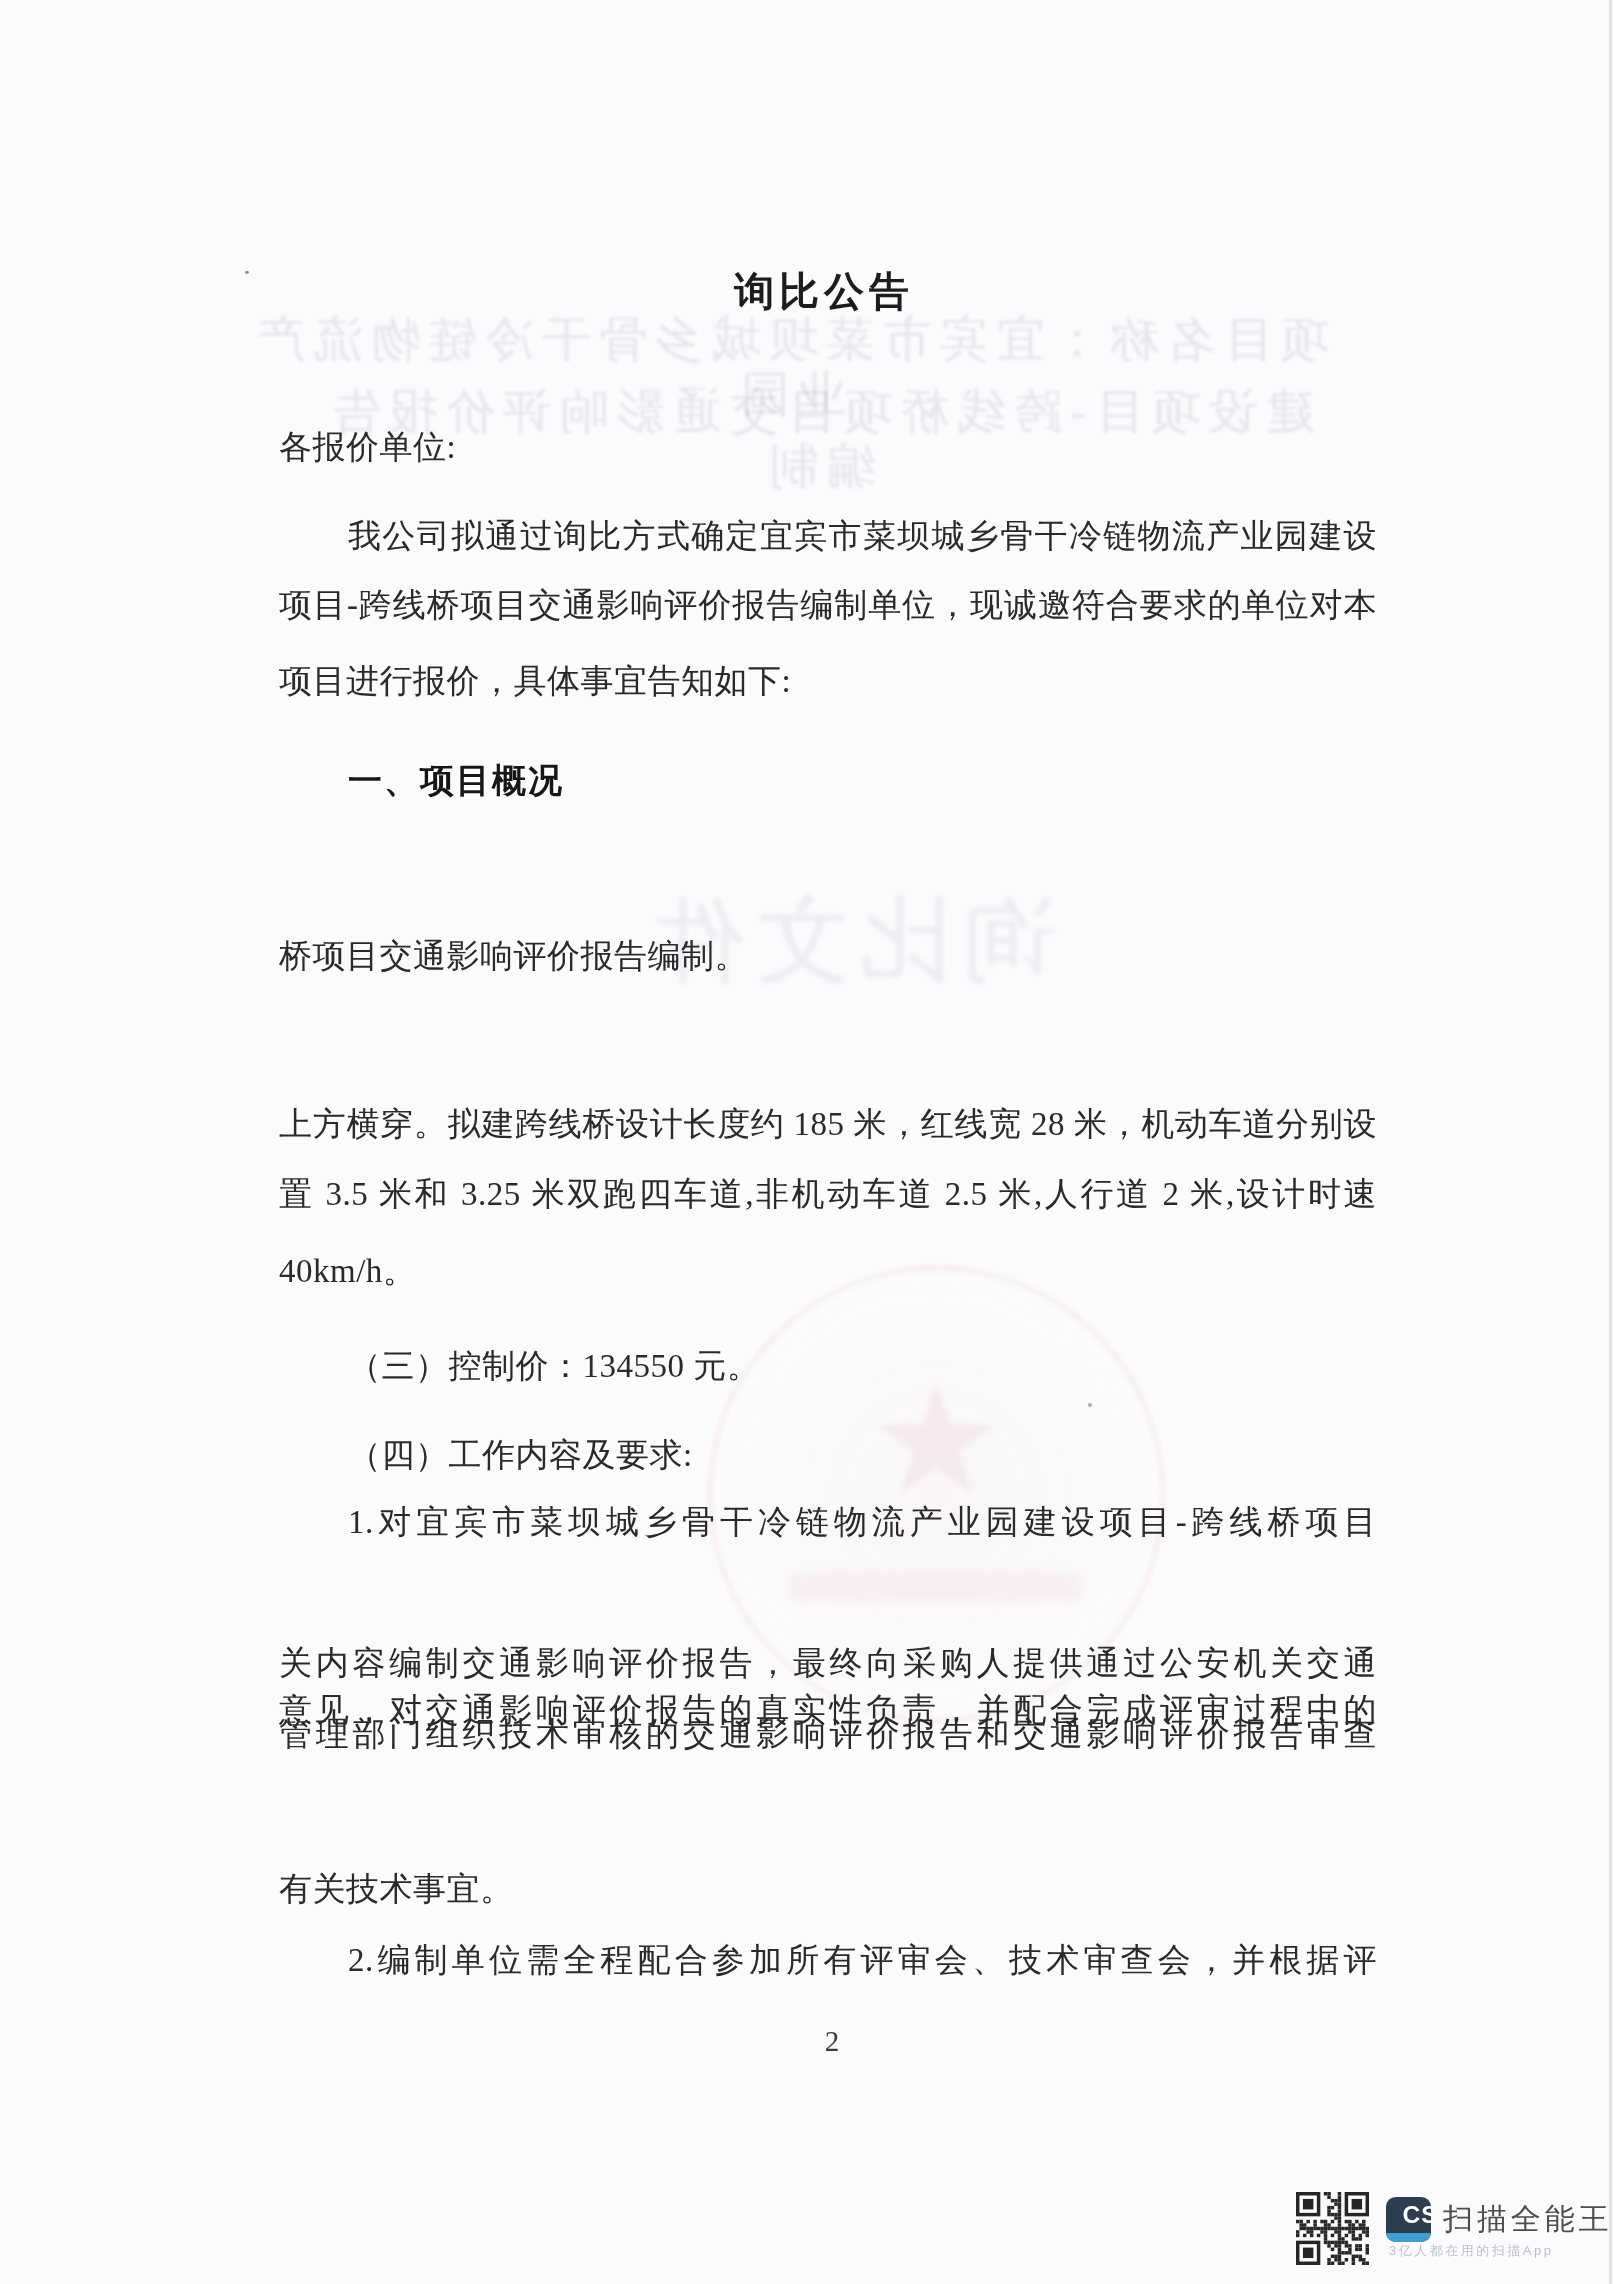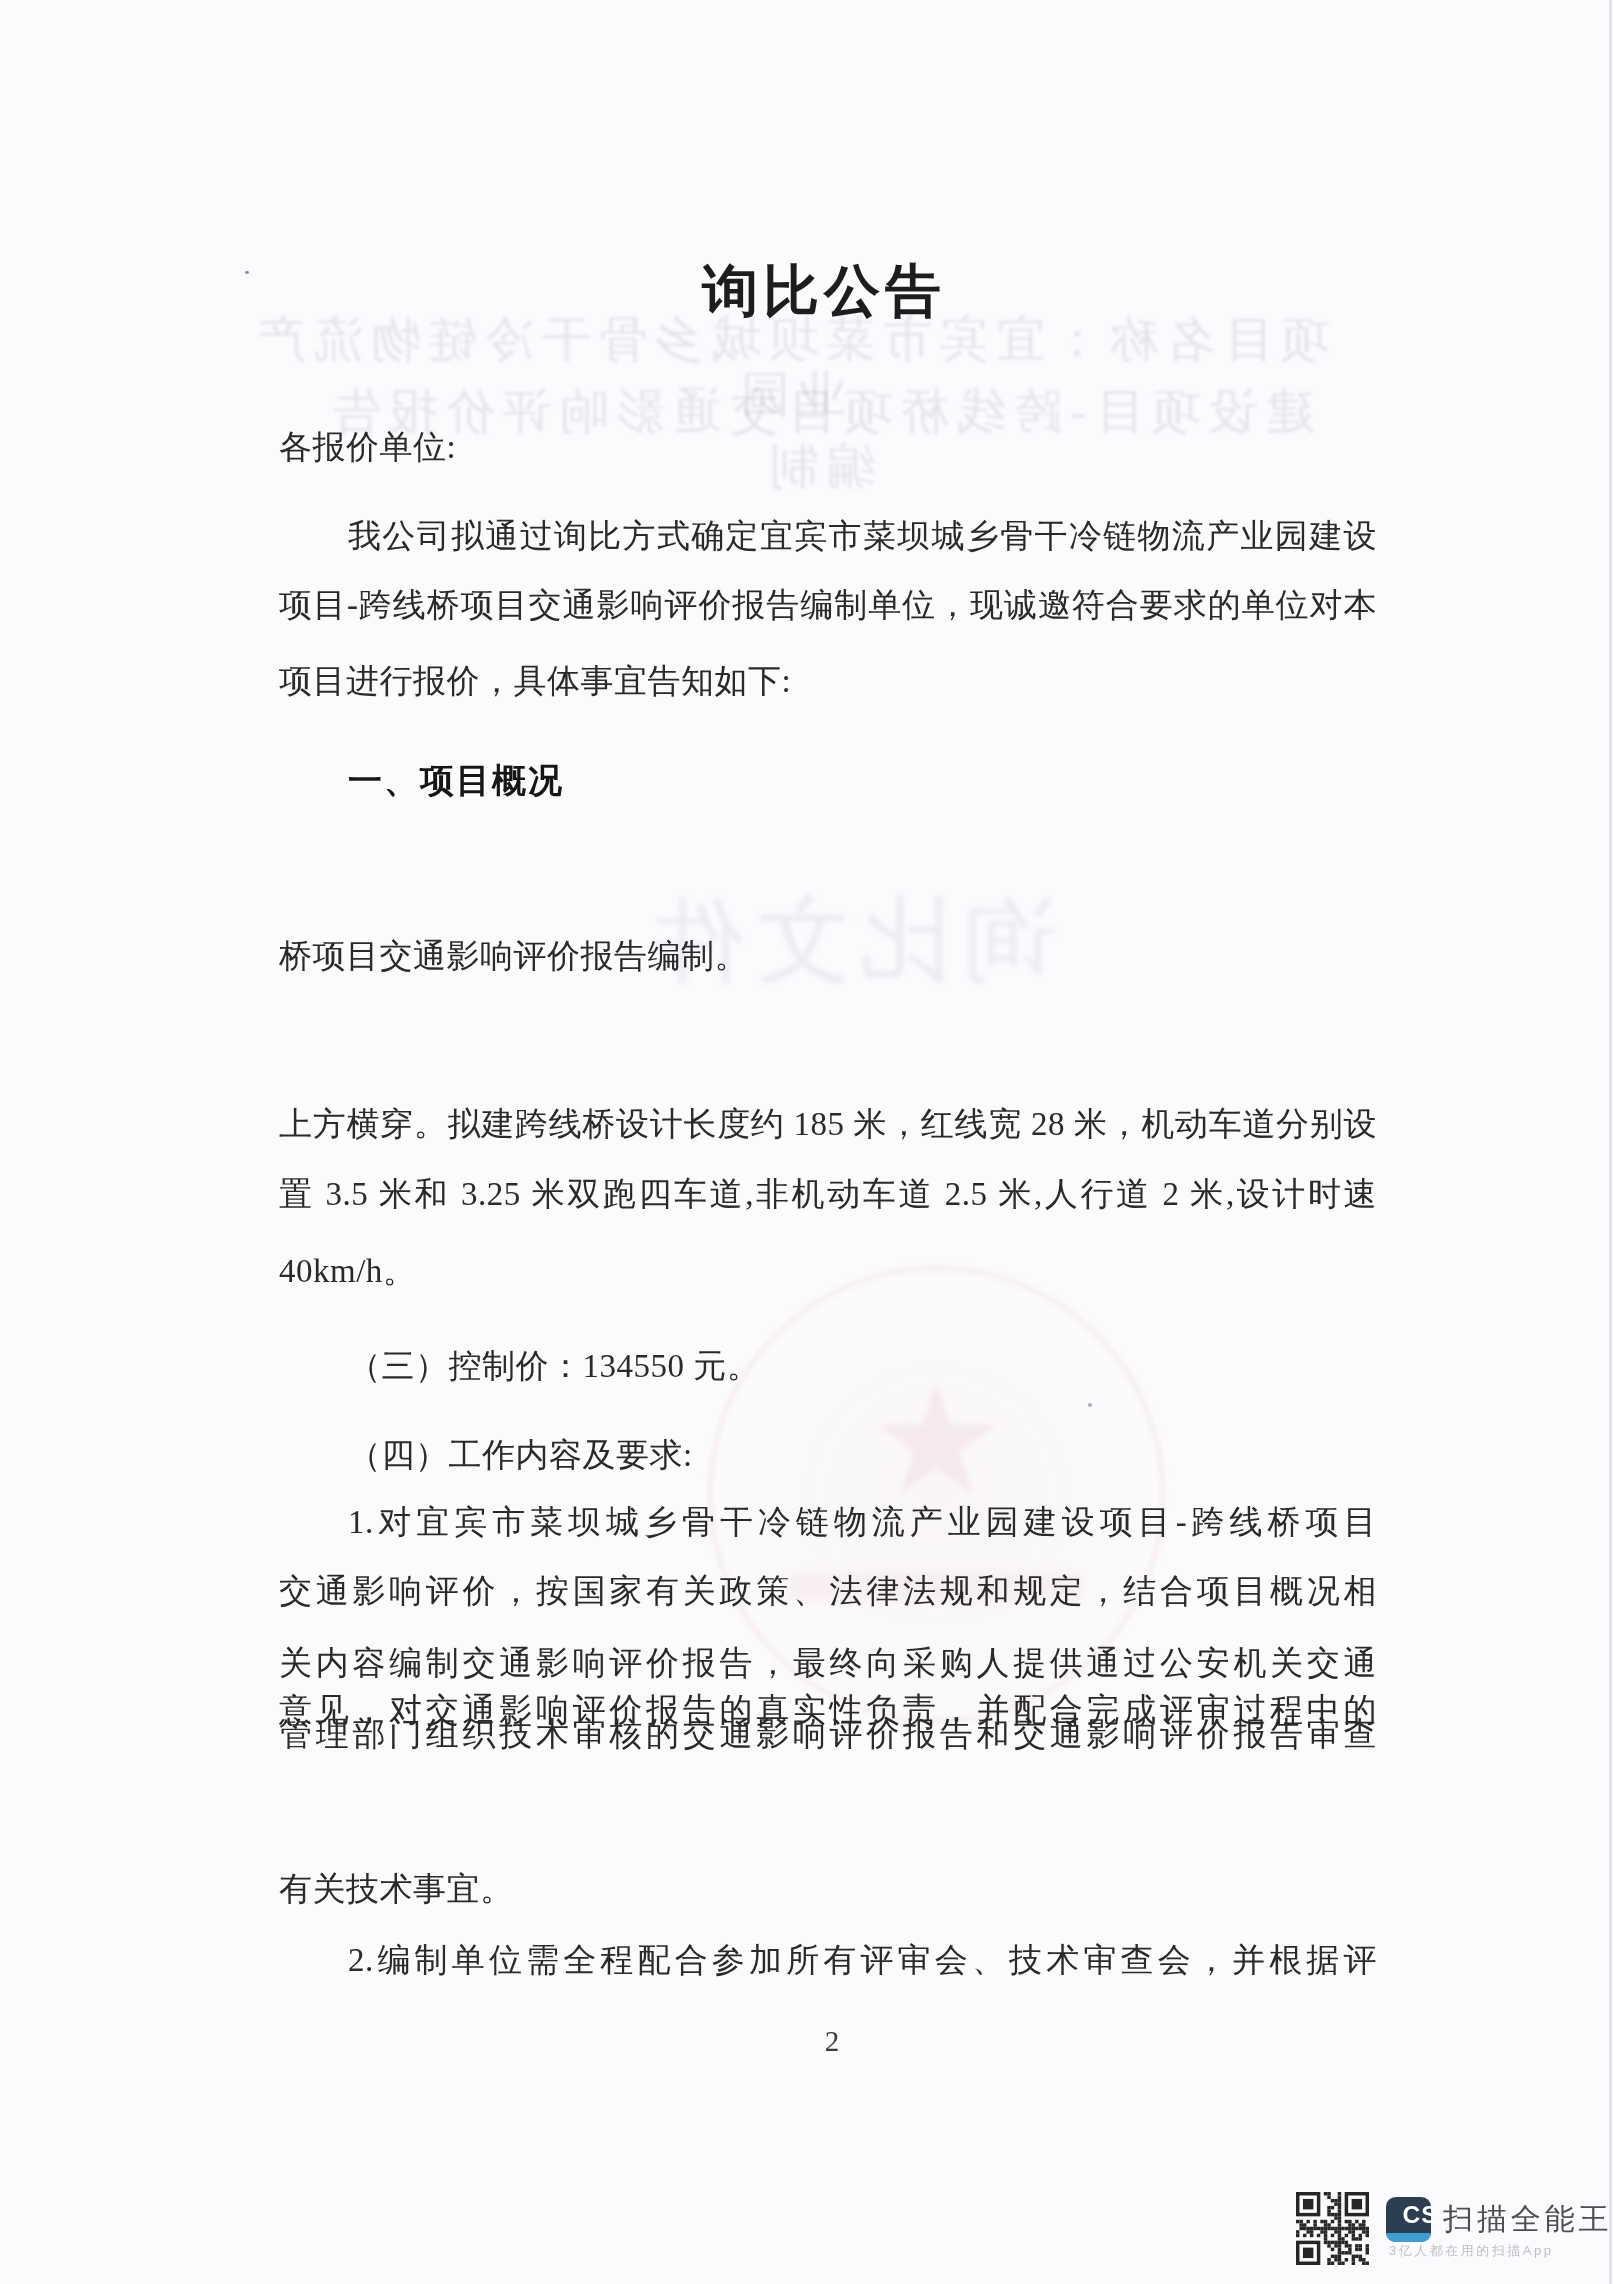--- a/index.html
+++ b/index.html
@@ -14,21 +14,21 @@
     color:#2b2b2b;
   }
   
   .edge-right {
     position:absolute; top:0; right:1px; width:2.9px; height:100%;
     background:rgba(168,172,188,0.30);
   }
   .doc-title {
     position:absolute; top:257px; left:0; width:1613px;
     text-align:center; padding-left:35px; box-sizing:border-box;
-    font-size:56px; line-height:69px; font-weight:700; letter-spacing:4.9px;
+    font-size:40px; line-height:69px; font-weight:700; letter-spacing:4.9px;
     color:#1d1d1f;
   }
   .ln {
     position:absolute; left:279px; width:1098px;
     font-size:33px; line-height:45px; color:#2a2a2c;
     letter-spacing:0.5px; white-space:normal;
   }
   .j   { text-align:justify; text-align-last:justify; }
   .ind { text-indent:69px; }
   .heading {
@@ -126,21 +126,20 @@
   <div class="ln" style="top:934px">桥项目交通影响评价报告编制。</div>
 
   <div class="ln j" style="top:1102px">上方横穿。拟建跨线桥设计长度约 185 米，红线宽 28 米，机动车道分别设</div>
   <div class="ln j" style="top:1172px">置 3.5 米和 3.25 米双跑四车道,非机动车道 2.5 米,人行道 2 米,设计时速</div>
   <div class="ln" style="top:1249px">40km/h。</div>
 
   <div class="ln ind" style="top:1344px">（三）控制价：134550 元。</div>
   <div class="ln ind" style="top:1433px">（四）工作内容及要求:</div>
 
   <div class="ln j ind" style="top:1500px">1.对宜宾市菜坝城乡骨干冷链物流产业园建设项目-跨线桥项目</div>
-  <div class="ln j" style="top:1569px">交通影响评价，按国家有关政策、法律法规和规定，结合项目概况相</div>
   <div class="ln j" style="top:1641px">关内容编制交通影响评价报告，最终向采购人提供通过公安机关交通</div>
   <div class="ln j" style="top:1712px">管理部门组织技术审核的交通影响评价报告和交通影响评价报告审查</div>
   <div class="ln j" style="top:1688px">意见，对交通影响评价报告的真实性负责，并配合完成评审过程中的</div>
   <div class="ln" style="top:1867px">有关技术事宜。</div>
 
   <div class="ln j ind" style="top:1938px">2.编制单位需全程配合参加所有评审会、技术审查会，并根据评</div>
 
   <div class="page-number">2</div>
 
   <div class="speck speck-1"></div>

